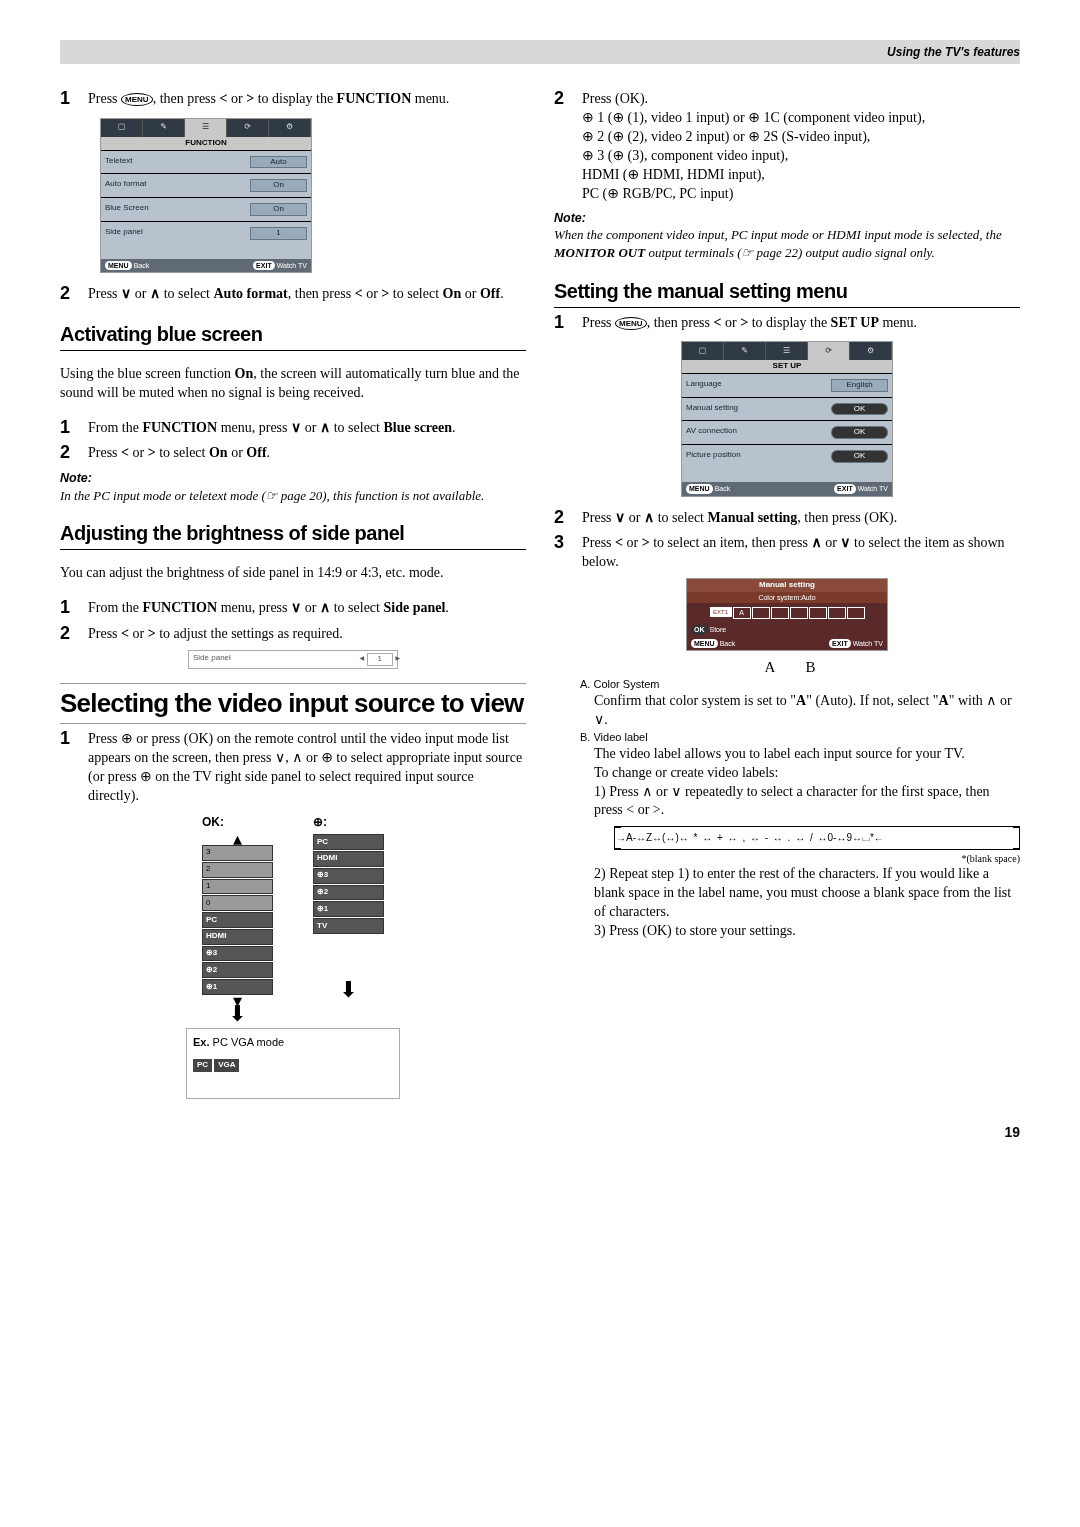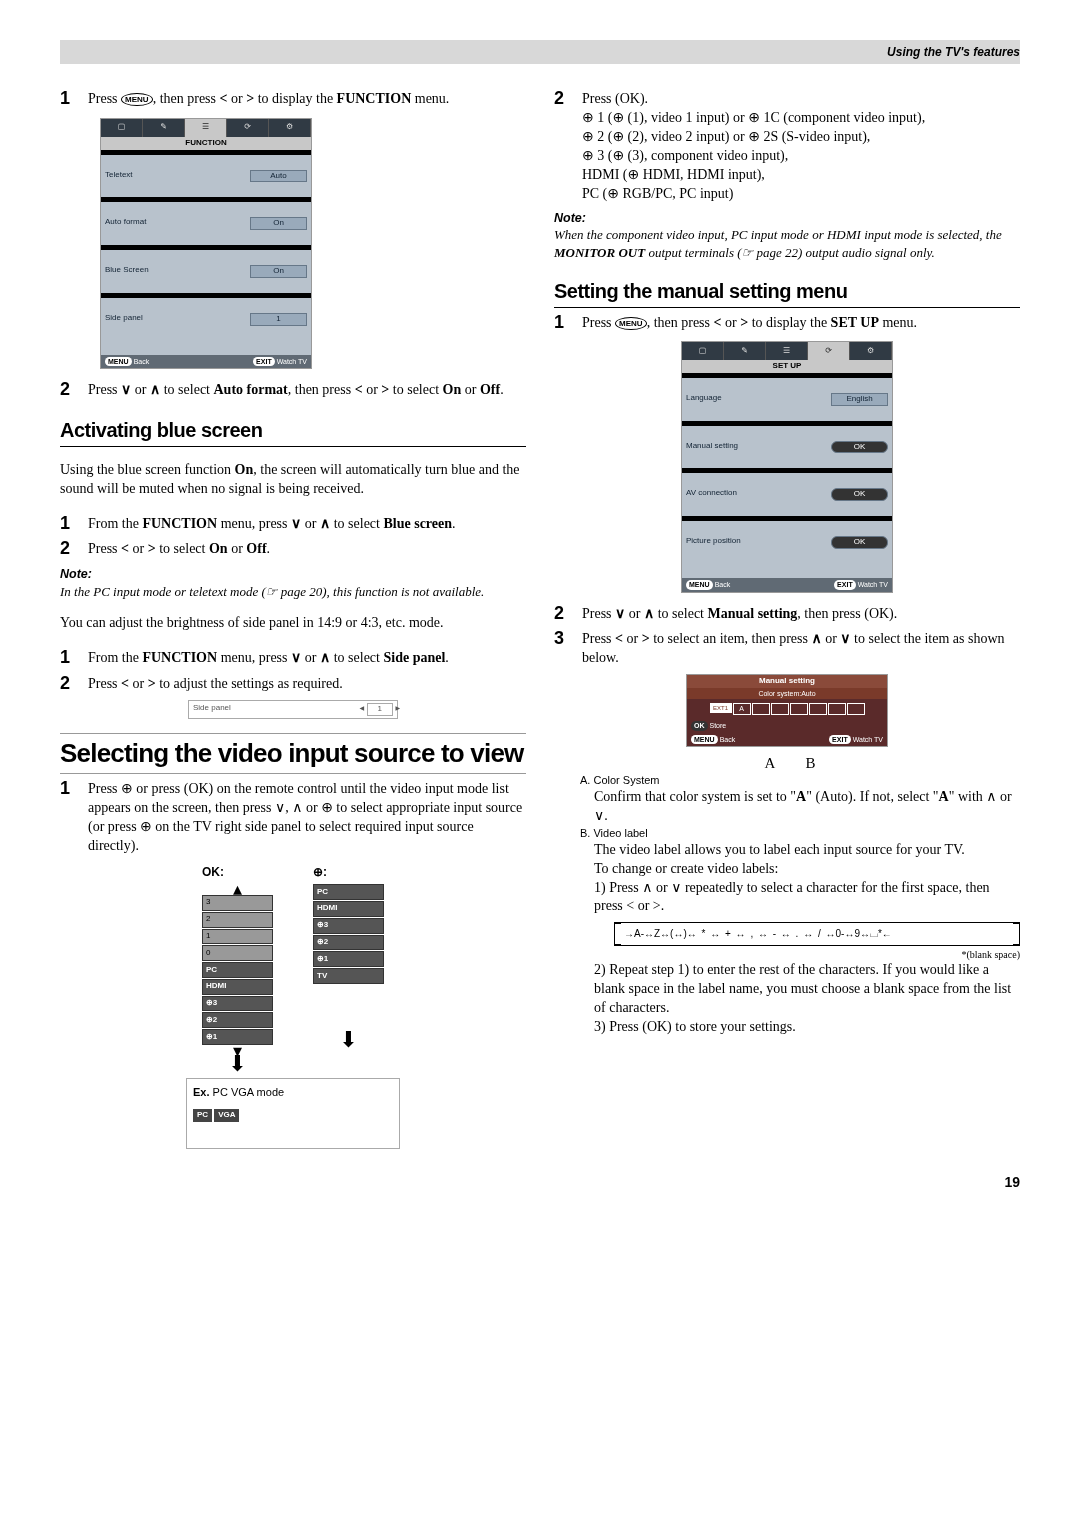--- a/index.html
+++ b/index.html
@@ -104,22 +104,22 @@
   .osd-title {
     text-align:center;
     background:#c8c8c8;
     font-size:8px;
     padding:1px 0;
     font-weight:bold;
   }
   .osd-row {
     display:flex;
     background:#b8c2cc;
-    border-top:5px solid #000000;
-    padding:15px 4px;
+    border-top:1px solid #000000;
+    padding:5px 4px;
     color:#123;
   }
   .osd-row span:first-child{flex:1; text-align:left;}
   .osd-row span:last-child{flex:0 0 55px; text-align:center; border:1px solid #678; background:#9ab; font-size:8px;}
   .osd-foot{
     background:#606a74;
     display:flex;
     justify-content:space-between;
     padding:2px 4px;
     font-size:7px;
@@ -190,21 +190,21 @@
   .stack .it.dim{background:#999;color:#000;font-weight:normal;}
   .stack .arrow{font-size:18px;text-align:center;line-height:0.6;}
   .ex-box{
     width:200px;margin:4px auto;border:1px solid #aaa;padding:6px;
     font-family:Arial,sans-serif;font-size:11px;
   }
   .ex-box .tag{display:inline-block;background:#444;color:#fff;font-size:8px;padding:1px 4px;margin-right:2px;font-weight:bold;}
   .charlist{
     font-family:Arial,sans-serif;font-size:10px;
     border:1px solid #000;
-    padding:4px 10px;
+    padding:4px 2px;
     margin:6px 0 2px 20px;
     border-right:none;
     border-left:none;
     position:relative;
     word-spacing:2px;
   }
   .charlist::before,.charlist::after{
     content:'';
     position:absolute;
     width:6px;
@@ -296,20 +296,21 @@
     <div class="step-num">1</div>
     <div class="step-body"><span>From the </span><b>FUNCTION</b><span> menu, press </span><b>∨</b><span> or </span><b>∧</b><span> to select </span><b>Blue screen</b><span>.</span></div>
   </div>
   <div class="step">
     <div class="step-num">2</div>
     <div class="step-body"><span>Press </span><b>&lt;</b><span> or </span><b>&gt;</b><span> to select </span><b>On</b><span> or </span><b>Off</b><span>.</span></div>
   </div>
   <div class="note-label">Note:</div>
   <div class="note-body">In the PC input mode or teletext mode (☞ page 20), this function is not available.</div>
 
+  <h2 class="section">Adjusting the brightness of side panel</h2>
   <p>You can adjust the brightness of side panel in 14:9 or 4:3, etc. mode.</p>
   <div class="step">
     <div class="step-num">1</div>
     <div class="step-body"><span>From the </span><b>FUNCTION</b><span> menu, press </span><b>∨</b><span> or </span><b>∧</b><span> to select </span><b>Side panel</b><span>.</span></div>
   </div>
   <div class="step">
     <div class="step-num">2</div>
     <div class="step-body"><span>Press </span><b>&lt;</b><span> or </span><b>&gt;</b><span> to adjust the settings as required.</span></div>
   </div>
   <div class="slim-box">

